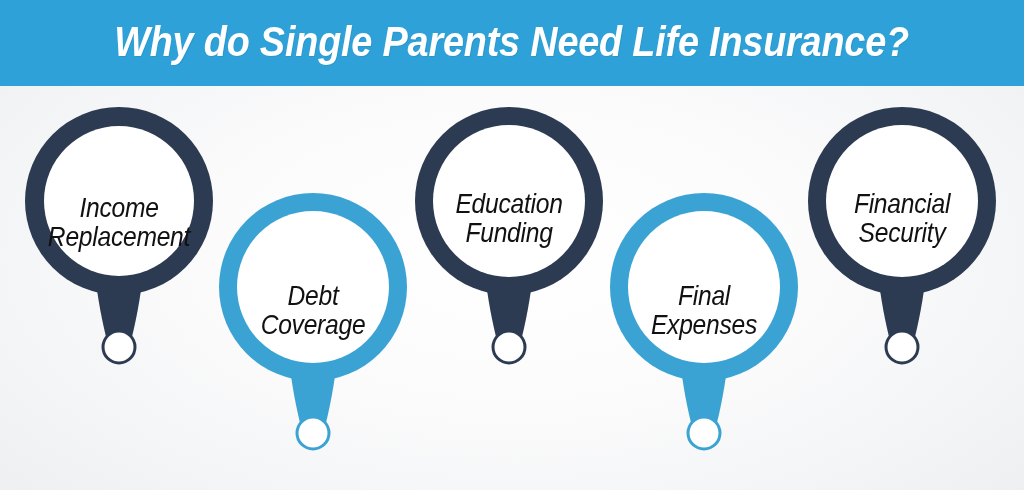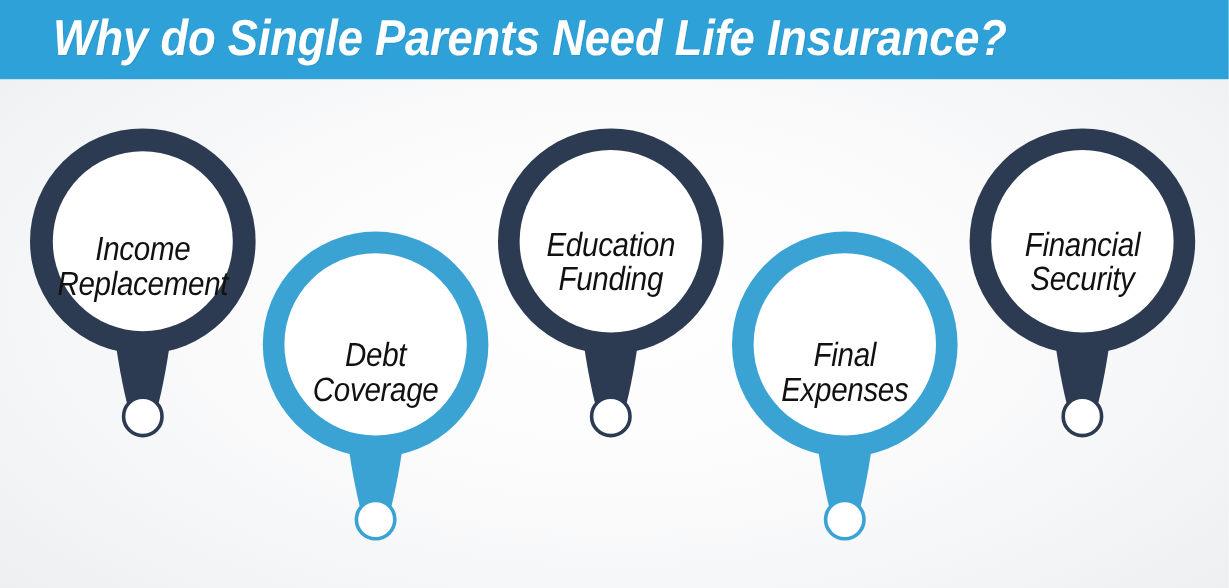--- a/index.html
+++ b/index.html
@@ -23,24 +23,25 @@
     background:
       radial-gradient(ellipse 70% 75% at 50% 52%, #ffffff 0%, #fbfbfc 42%, #f4f5f6 72%, #eceef0 100%);
   }
 
   
   #header-band {
     position: absolute;
     left: 0;
     top: 0;
     width: 1024px;
-    height: 66px;
+    height: 86px;
     background: #2ea2d8;
     display: flex;
     align-items: center;
+    justify-content: center;
   }
   #header-title {
     color: #ffffff;
     font-family: "Liberation Sans Narrow", "Liberation Sans", "DejaVu Sans Condensed", sans-serif;
     font-size: 42px;
     font-weight: bold;
     font-style: italic;
     letter-spacing: -0.2px;
     white-space: nowrap;
     transform: scaleX(0.90);

